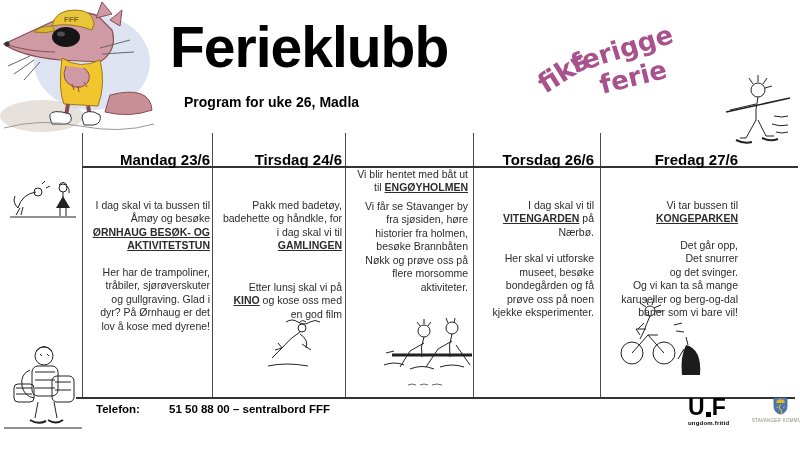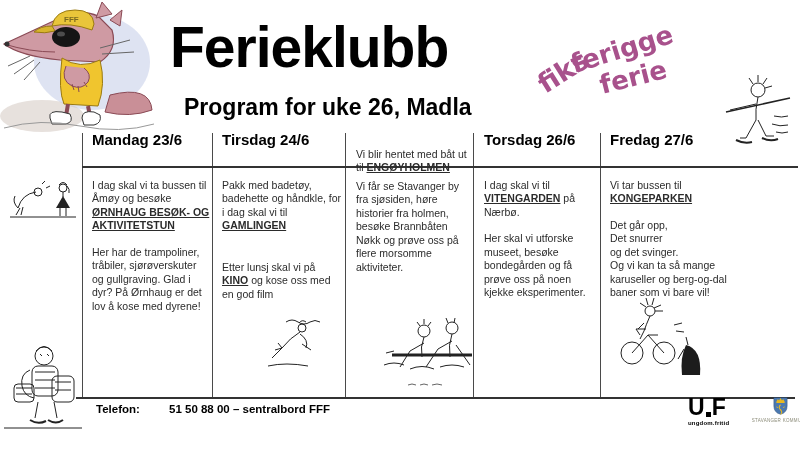--- a/index.html
+++ b/index.html
@@ -7,32 +7,32 @@
     position:relative;width:800px;height:450px;background:#ffffff;
     font-family:"Liberation Sans",sans-serif;color:#2b2b2b;overflow:hidden;
     margin:0 auto;
   }
   .abs{position:absolute;}
   
   .title{
     left:170px;top:18px;font-size:57px;font-weight:bold;color:#000;
     letter-spacing:-1px;line-height:1.05;
   }
-  .subtitle{left:184px;top:94px;font-size:23px;font-weight:bold;color:#000;}
+  .subtitle{left:184px;top:94px;font-size:14px;font-weight:bold;color:#000;}
   
   .fff-word{font-weight:bold;font-family:"DejaVu Sans",sans-serif;}
   .fff-w1{left:536px;top:56px;font-size:27px;transform:rotate(-32deg);}
   .fff-w2{left:569px;top:34px;font-size:26px;transform:rotate(-17deg);}
   .fff-w3{left:599px;top:62px;font-size:26px;transform:rotate(-14deg);}
   
   .vline{width:1px;background:#4a4a4a;top:133px;height:265px;}
   .hline-head{left:82px;top:166px;width:716px;height:2px;background:#333;}
   .hline-bottom{left:76px;top:397px;width:719px;height:2px;background:#333;}
   
-  .col{top:124px;height:260px;}
+  .col{top:144px;height:260px;text-align:right;}
   .day-head{font-size:15px;font-weight:bold;color:#000;padding:7px 0 0 0;height:24px;}
   .body{padding-top:24px;font-size:10.5px;line-height:1.28;}
   .body p{margin:0 0 13px 0;}
   .gap-after-lg{margin-bottom:28px !important;}
   .gap-after-sm{margin-bottom:5px !important;}
   .em{font-weight:bold;text-decoration:underline;}
   .vline-block{display:block;}
   
   .phone-label{left:96px;top:403px;font-size:11.5px;font-weight:bold;color:#000;}
   .phone-value{left:149px;top:403px;font-size:11.5px;font-weight:bold;color:#000;padding-left:20px;}

